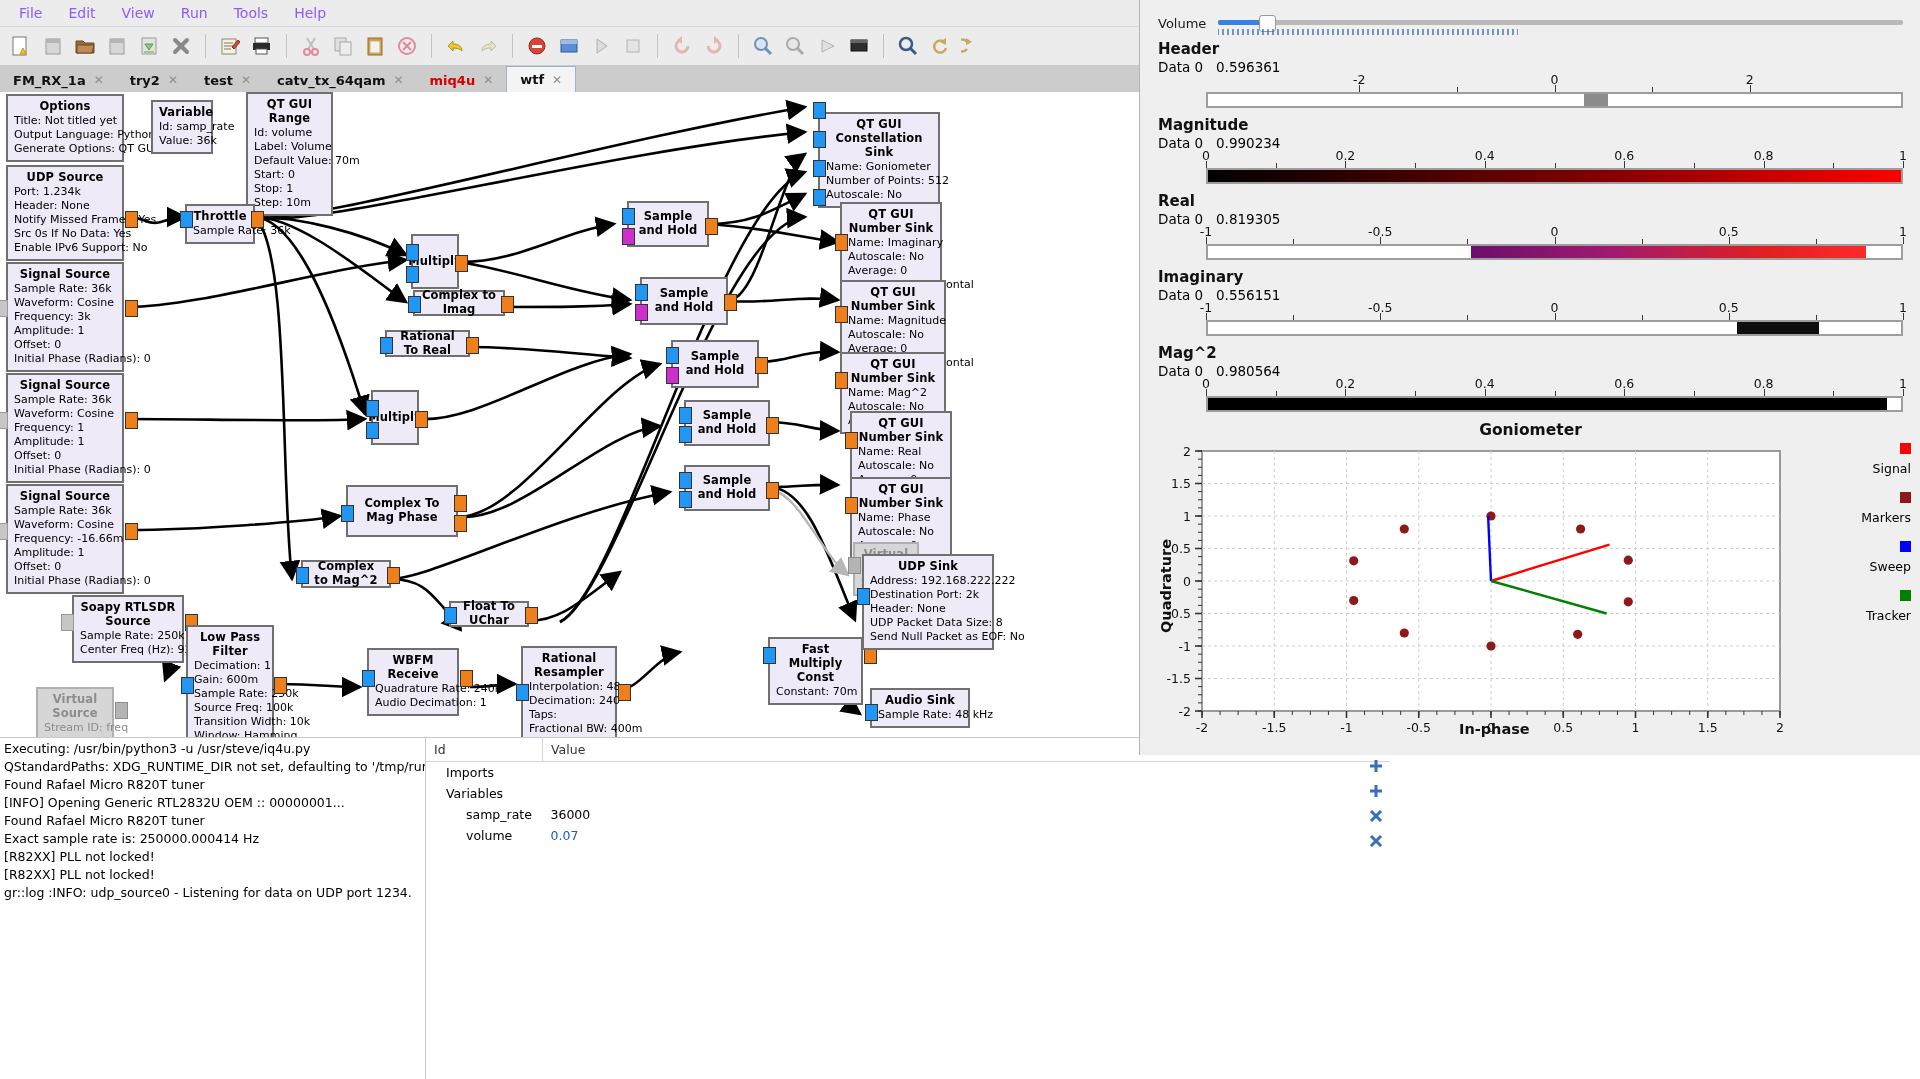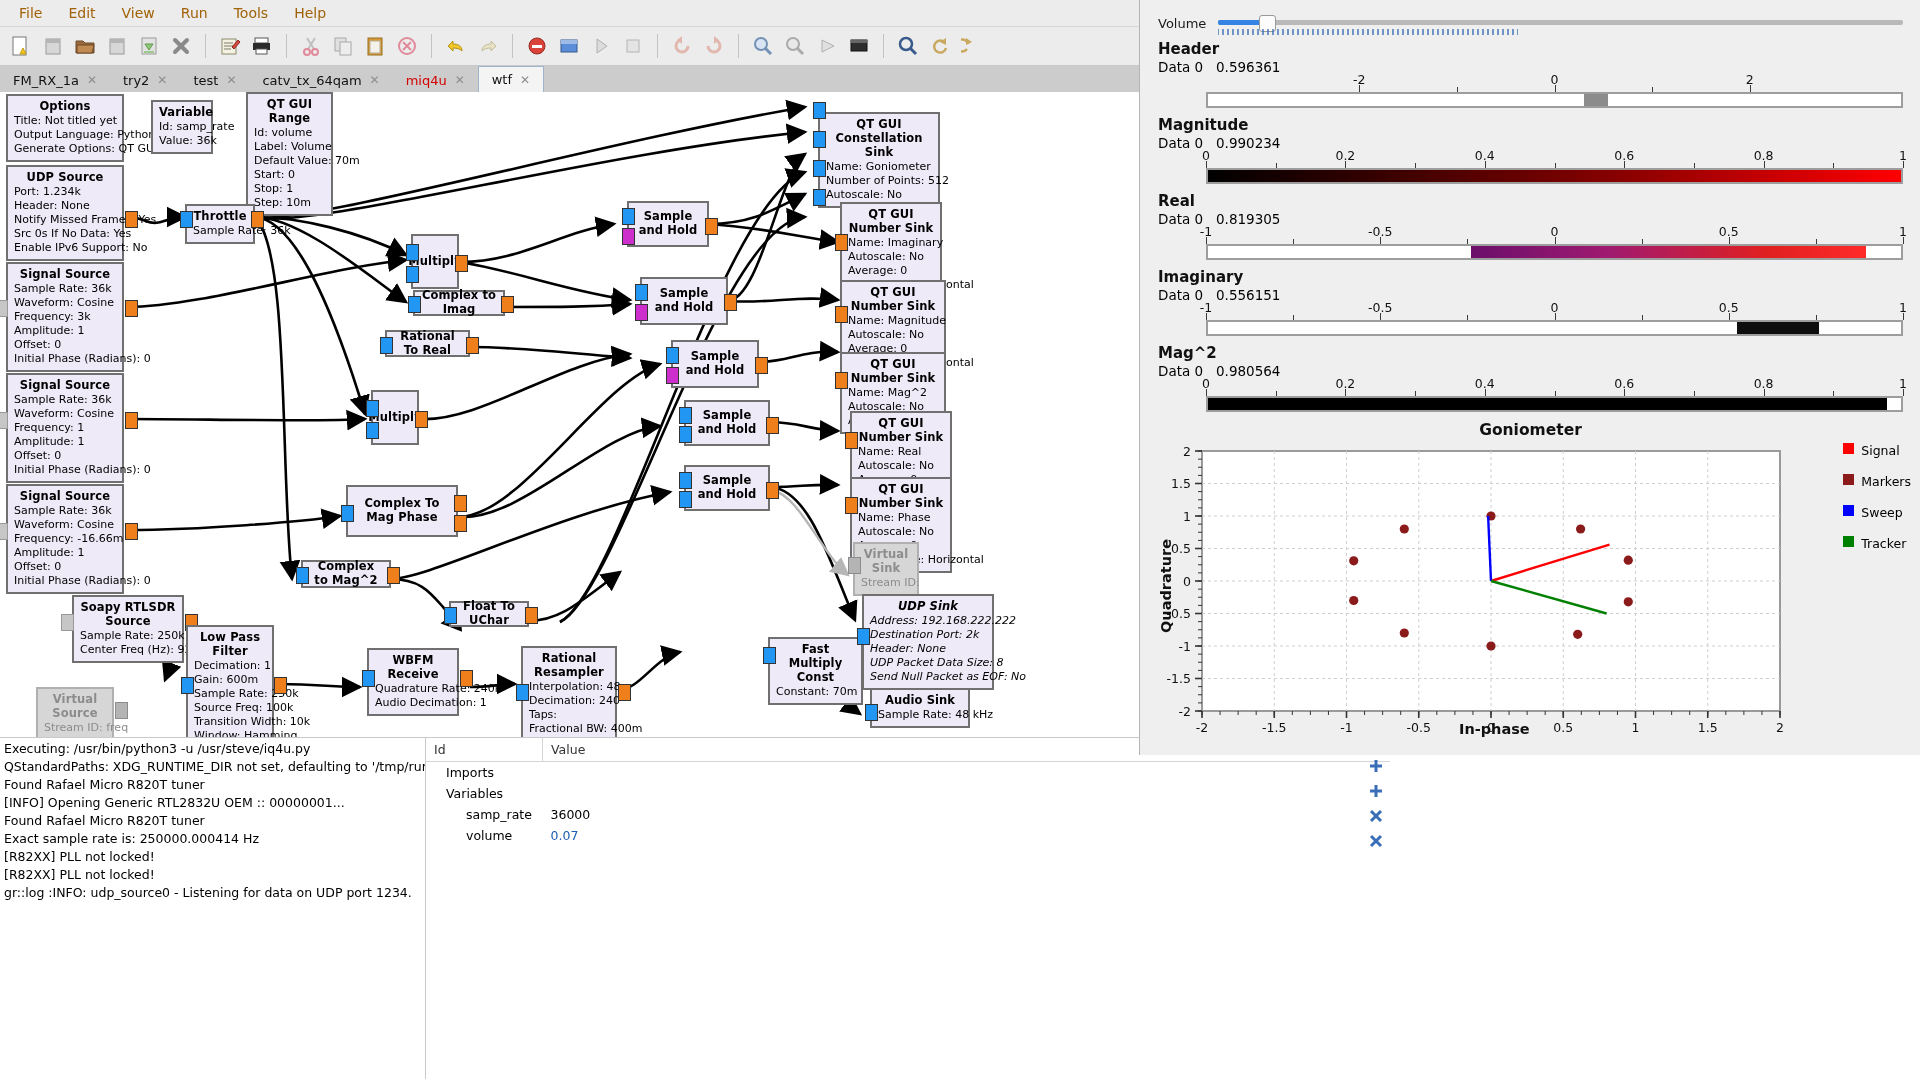--- a/index.html
+++ b/index.html
@@ -8,31 +8,31 @@
     width:1920px;height:1079px;
     font-family:"DejaVu Sans","Liberation Sans",sans-serif;
     font-size:12px;color:#000;background:#fff;overflow:hidden;
     position:relative;
   }
   
   #grc-window{position:absolute;left:0;top:0;width:1390px;height:1079px;background:#fff;}
   
   #menubar{height:26px;background:#ececec;border-bottom:1px solid #d6d6d6;
            display:flex;align-items:center;padding-left:6px;}
-  #menubar .mi{padding:3px 13px;font-size:14px;color:#a16207;cursor:default;}
+  #menubar .mi{padding:3px 13px;font-size:14px;color:#8b5cf6;cursor:default;}
   
   #toolbar{height:38px;background:#ececec;border-bottom:1px solid #c9c9c9;
            display:flex;align-items:center;padding-left:6px;gap:2px;}
   .tbtn{width:30px;height:30px;display:flex;align-items:center;justify-content:center;
         border-radius:3px;cursor:pointer;}
   .tbtn svg{display:block;}
   .tbsep{width:1px;height:24px;background:#c3c3c3;margin:0 7px;}
   
   #tabbar{height:28px;background:#cccccc;display:flex;align-items:stretch;
-          border-bottom:1px solid #c2410c;font-size:13px;font-weight:normal;}
+          border-bottom:1px solid #c2410c;font-size:13px;font-weight:bold;}
   .tab{display:flex;align-items:center;gap:8px;padding:0 13px;cursor:pointer;color:#111;}
   .tab.active{background:#f4f4f4;border:1px solid #9fb4cc;border-bottom:2px solid #4a78b5;}
   .tab.modified{color:#d40000;}
   .tab .x{font-size:12px;color:#8d8d8d;}
   
   #canvas{position:absolute;left:0;top:92px;width:1390px;height:645px;background:#fff;
           overflow:hidden;}
   #flow-svg{position:absolute;left:0;top:0;}
   .blk{position:absolute;background:#eeeaf8;border:2px solid #707070;
        box-sizing:border-box;padding:3px 6px 4px 6px;}
@@ -90,21 +90,21 @@
   .nticklab{position:absolute;top:-3px;font-size:12.5px;transform:translateX(-50%);color:#111;}
   .nbar-outer{margin-left:48px;height:16px;border:2px solid #9d9d9d;background:#fff;
               box-sizing:border-box;position:relative;}
   .nbar-fill{position:absolute;left:0;top:0;bottom:0;}
   .nmark{position:absolute;top:0;bottom:0;width:24px;background:#8c8c8c;}
   
   #plot{position:relative;margin:7px 0 0 0;height:330px;}
   #plot-title{text-align:center;font-size:15.5px;font-weight:bold;color:#111;}
   .ax-label{position:absolute;font-size:14.5px;font-weight:bold;color:#111;}
   #legend{position:absolute;right:10px;top:22px;font-size:12.5px;}
-  #legend .le{display:flex;align-items:flex-start;gap:7px;margin-bottom:16px;}
+  #legend .le{display:flex;align-items:flex-end;gap:7px;margin-bottom:16px;flex-direction:column;}
   #legend .sw{width:11px;height:11px;}
 </style>
 </head>
 <body>
 
 <div id="grc-window">
 
   <div id="menubar">
     <div class="mi">File</div>
     <div class="mi">Edit</div>
@@ -652,21 +652,21 @@
       <div class="p">Graph Type: Horizontal</div>
       <div class="port out" style="left:-7px;top:18px;"></div>
     </div>
 
     <div class="blk disabled" style="left:853px;top:450px;width:66px;">
       <span class="t">Virtual Sink</span>
       <div class="p">Stream ID:</div>
       <div class="port vio" style="left:-7px;top:13px;"></div>
     </div>
 
-    <div class="blk" style="left:862px;top:502px;width:132px;font-style:italic;">
+    <div class="blk" style="left:862px;top:462px;width:132px;">
       <span class="t">UDP Sink</span>
       <div class="p">Address: 192.168.222.222</div>
       <div class="p">Destination Port: 2k</div>
       <div class="p">Header: None</div>
       <div class="p">UDP Packet Data Size: 8</div>
       <div class="p">Send Null Packet as EOF: No</div>
       <div class="port in" style="left:-7px;top:32px;"></div>
     </div>
 
     <div class="blk center" style="left:870px;top:596px;width:100px;">

